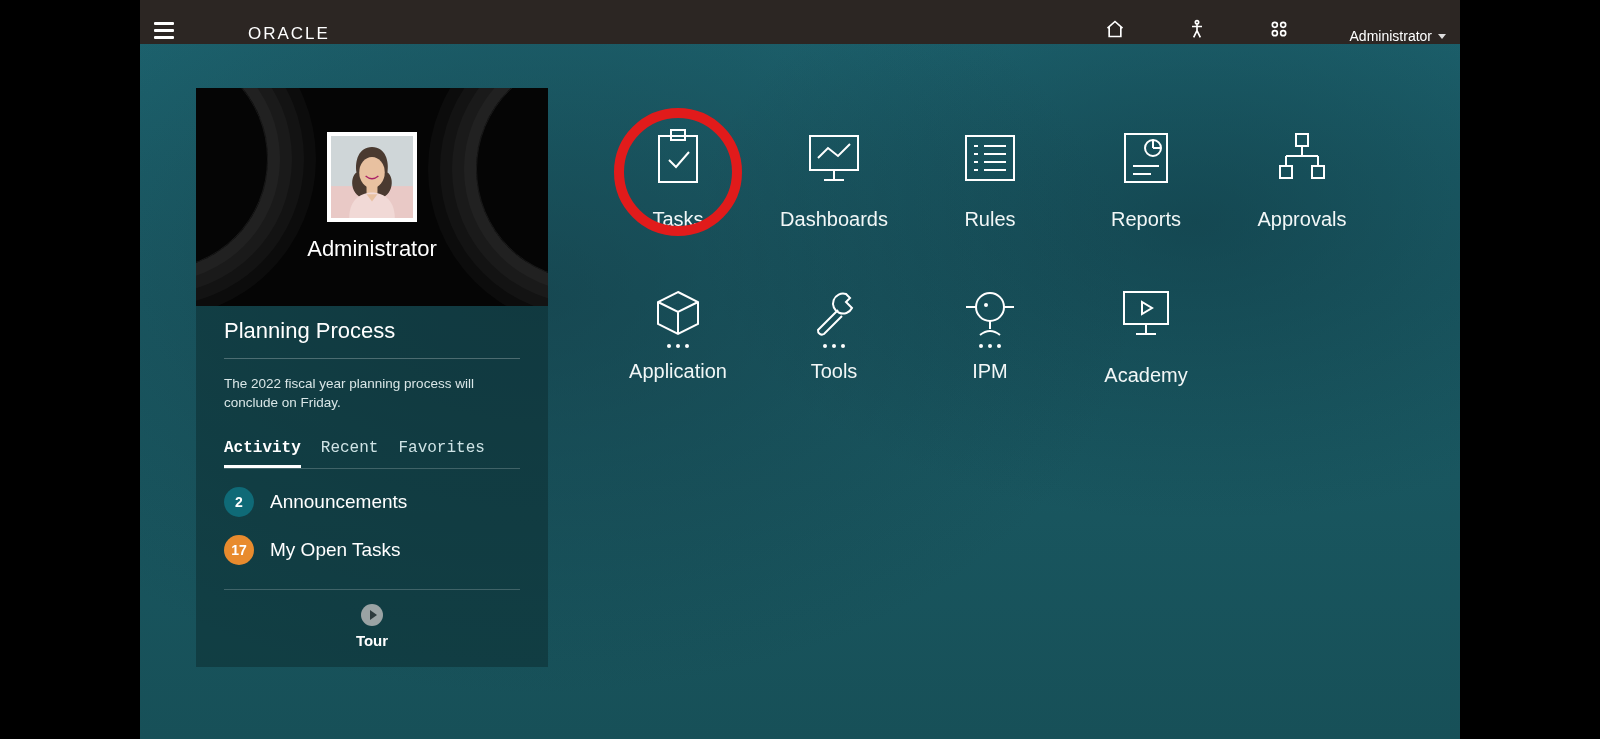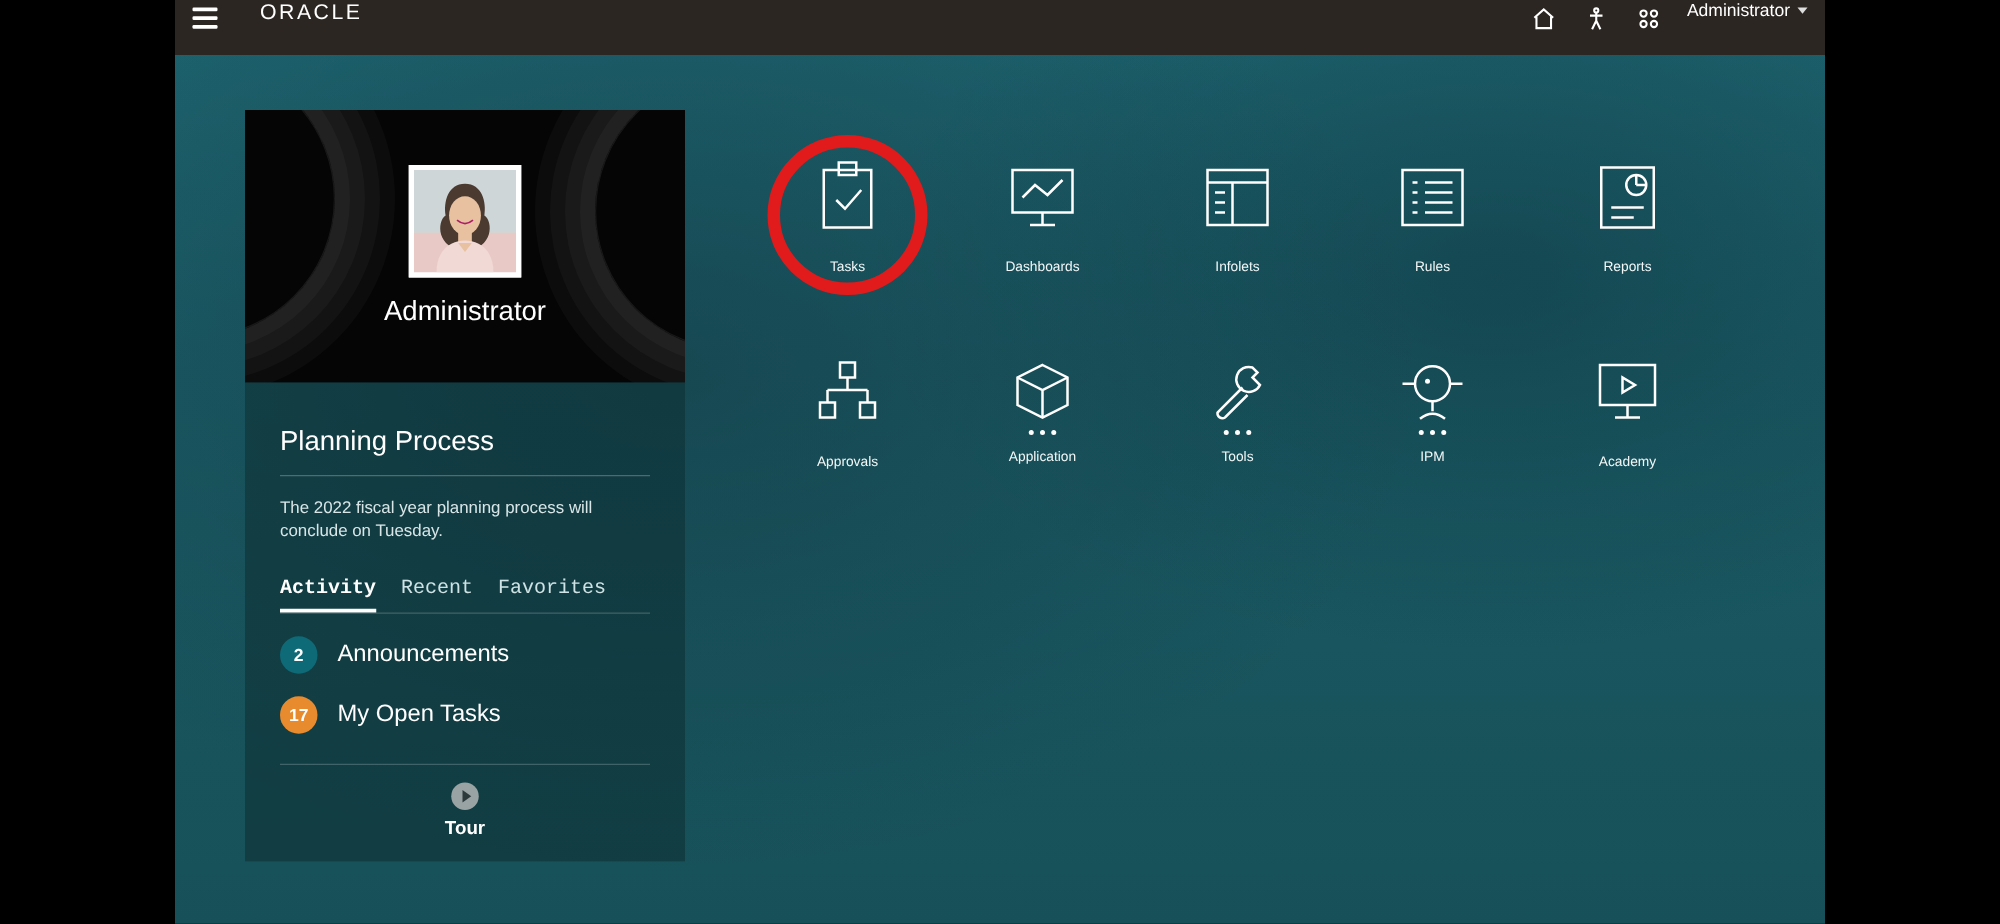--- a/index.html
+++ b/index.html
@@ -26,22 +26,23 @@
     background:
       radial-gradient(ellipse 600px 400px at 30% 40%, rgba(20,60,70,0.6), rgba(0,0,0,0)) ,
       radial-gradient(ellipse 500px 300px at 80% 30%, rgba(15,55,65,0.55), rgba(0,0,0,0)) ,
       linear-gradient(180deg, #1d6470 0%, #1a5a64 40%, #175058 100%);
   }
   
   .header {
     height: 44px;
     background: #2c2623;
     display: flex;
-    align-items: flex-start;
+    align-items: flex-end;
     padding: 0 14px;
+    gap: 40px;
   }
   .hamburger {
     width: 28px;
     height: 28px;
     cursor: pointer;
     display: flex;
     flex-direction: column;
     justify-content: center;
     gap: 4px;
   }
@@ -130,21 +131,21 @@
   }
   .avatar svg { width: 100%; height: 100%; display:block; }
   .panel-user {
     margin-top: 14px;
     font-size: 22px;
     font-weight: 500;
     z-index: 2;
   }
   .panel-body {
     background: rgba(12,45,50,0.55);
-    padding: 34px 28px 18px 28px;
+    padding: 12px 28px 18px 28px;
   }
   .proc-title {
     font-size: 22px;
     font-weight: 500;
     padding-bottom: 14px;
     border-bottom: 1px solid rgba(255,255,255,0.25);
   }
   .proc-desc {
     font-size: 13.5px;
     line-height: 1.4;
@@ -248,21 +249,21 @@
   .tile .dots {
     display: flex;
     gap: 5px;
     margin-top: 4px;
   }
   .tile .dots span {
     width: 4px; height: 4px; border-radius: 50%; background: #fff;
   }
   .tile-label {
     margin-top: 24px;
-    font-size: 11px;
+    font-size: 20px;
     color: #f2f7f7;
   }
   .highlight-ring {
     position: absolute;
     width: 128px; height: 128px;
     border: 10px solid #e11b1b;
     border-radius: 50%;
     top: -6px;
     left: 14px;
     pointer-events: none;
@@ -321,21 +322,21 @@
               <rect x="39" y="52" width="12" height="14" fill="#e8c1a0"></rect>
               <path d="M20 90 C20 68 35 62 45 62 C55 62 70 68 70 90 Z" fill="#f1d9d6"></path>
               <path d="M39 64 L45 72 L51 64" fill="#e8c1a0"></path>
               <path d="M38 44 Q45 50 52 44" stroke="#a26" stroke-width="1.5" fill="none"></path>
             </svg>
           </div>
           <div class="panel-user">Administrator</div>
         </div>
         <div class="panel-body">
           <div class="proc-title">Planning Process</div>
-          <div class="proc-desc">The 2022 fiscal year planning process will conclude on Tuesday.</div>
+          <div class="proc-desc">The 2022 fiscal year planning process will conclude on Friday.</div>
 
           <div class="tabs">
             <div class="tab active">Activity</div>
             <div class="tab">Recent</div>
             <div class="tab">Favorites</div>
           </div>
 
           <div class="counts">
             <div class="count-row">
               <div class="badge teal">2</div>
@@ -374,33 +375,20 @@
           <div class="icon-box">
             <svg width="56" height="56" viewBox="0 0 56 56">
               <rect class="stk" x="4" y="6" width="48" height="34"></rect>
               <path class="stk" d="M28 40 V50 M18 50 H38"></path>
               <path class="stk" d="M12 28 L22 18 L32 26 L44 14"></path>
             </svg>
           </div>
           <div class="tile-label">Dashboards</div>
         </div>
 
-        <div class="tile">
-          <div class="icon-box">
-            <svg width="52" height="48" viewBox="0 0 52 48">
-              <rect class="stk" x="2" y="2" width="48" height="44"></rect>
-              <line class="stk" x1="2" y1="12" x2="50" y2="12"></line>
-              <line class="stk" x1="22" y1="12" x2="22" y2="46"></line>
-              <line class="stk" x1="8" y1="20" x2="16" y2="20"></line>
-              <line class="stk" x1="8" y1="28" x2="16" y2="28"></line>
-              <line class="stk" x1="8" y1="36" x2="16" y2="36"></line>
-            </svg>
-          </div>
-          <div class="tile-label">Infolets</div>
-        </div>
 
         <div class="tile">
           <div class="icon-box">
             <svg width="52" height="48" viewBox="0 0 52 48">
               <rect class="stk" x="2" y="2" width="48" height="44"></rect>
               <line class="stk" x1="10" y1="12" x2="14" y2="12"></line>
                 <line class="stk" x1="20" y1="12" x2="42" y2="12"></line>
               <line class="stk" x1="10" y1="20" x2="14" y2="20"></line>
                 <line class="stk" x1="20" y1="20" x2="42" y2="20"></line>
               <line class="stk" x1="10" y1="28" x2="14" y2="28"></line>

